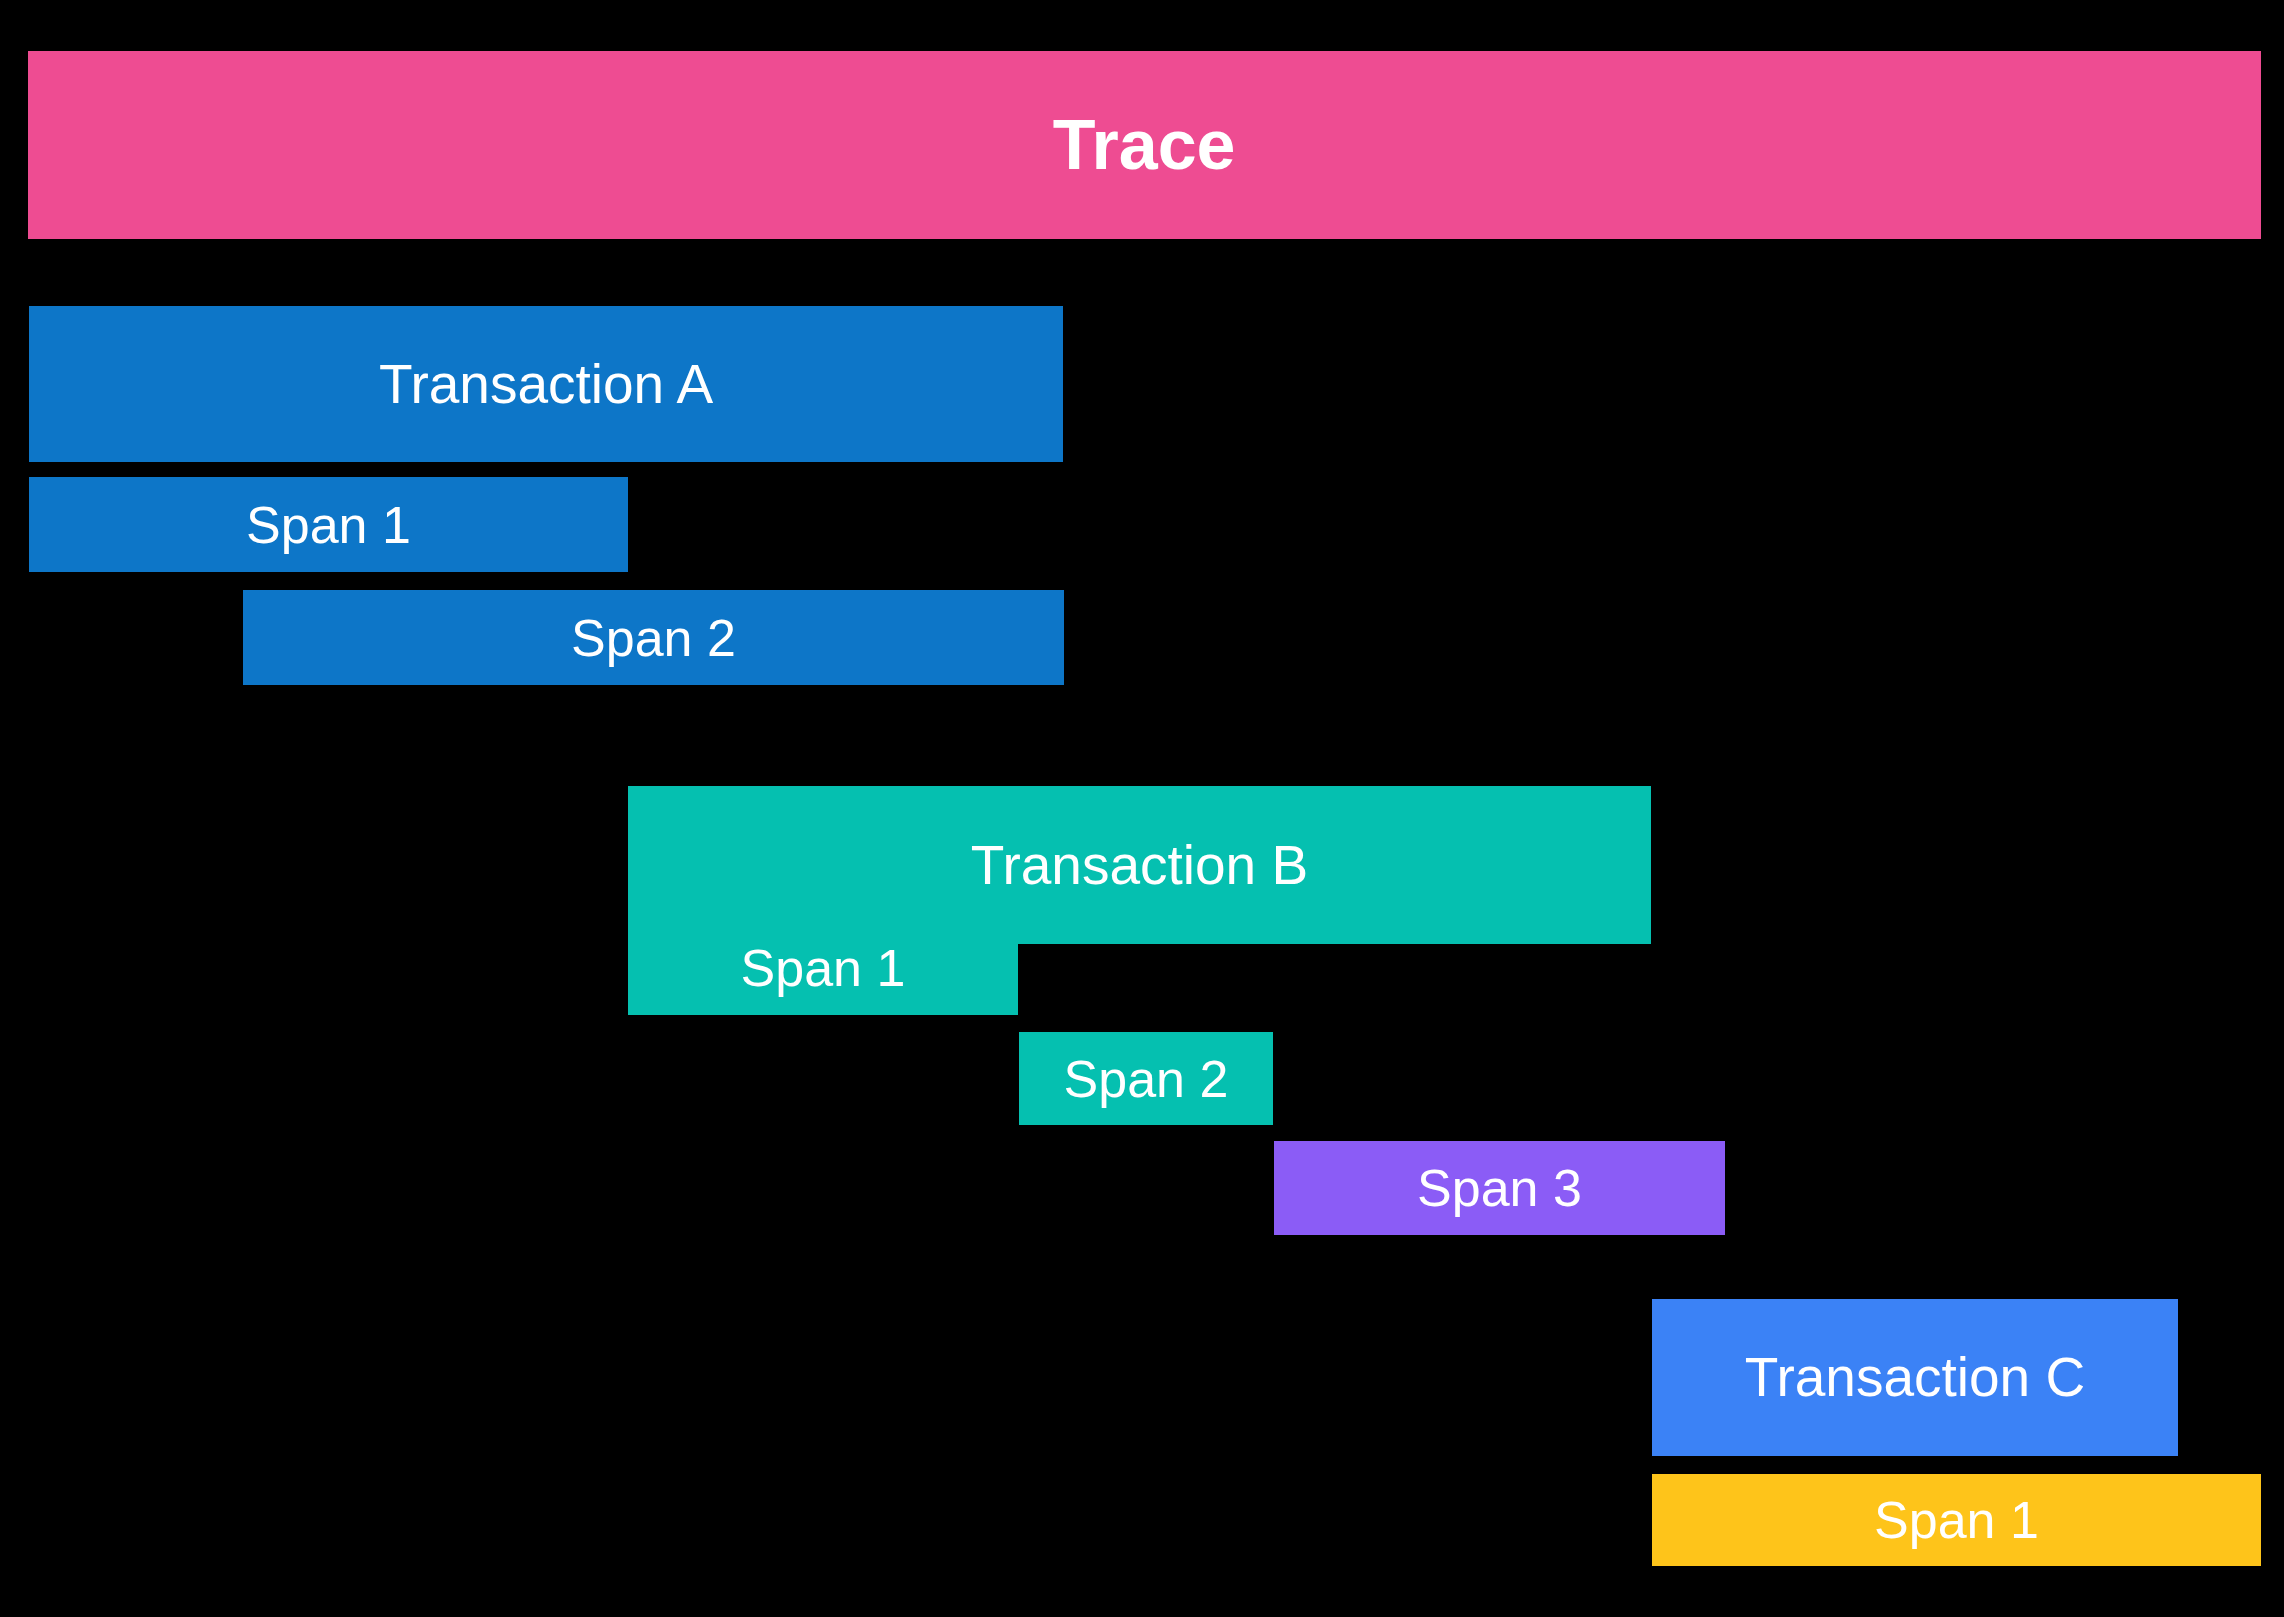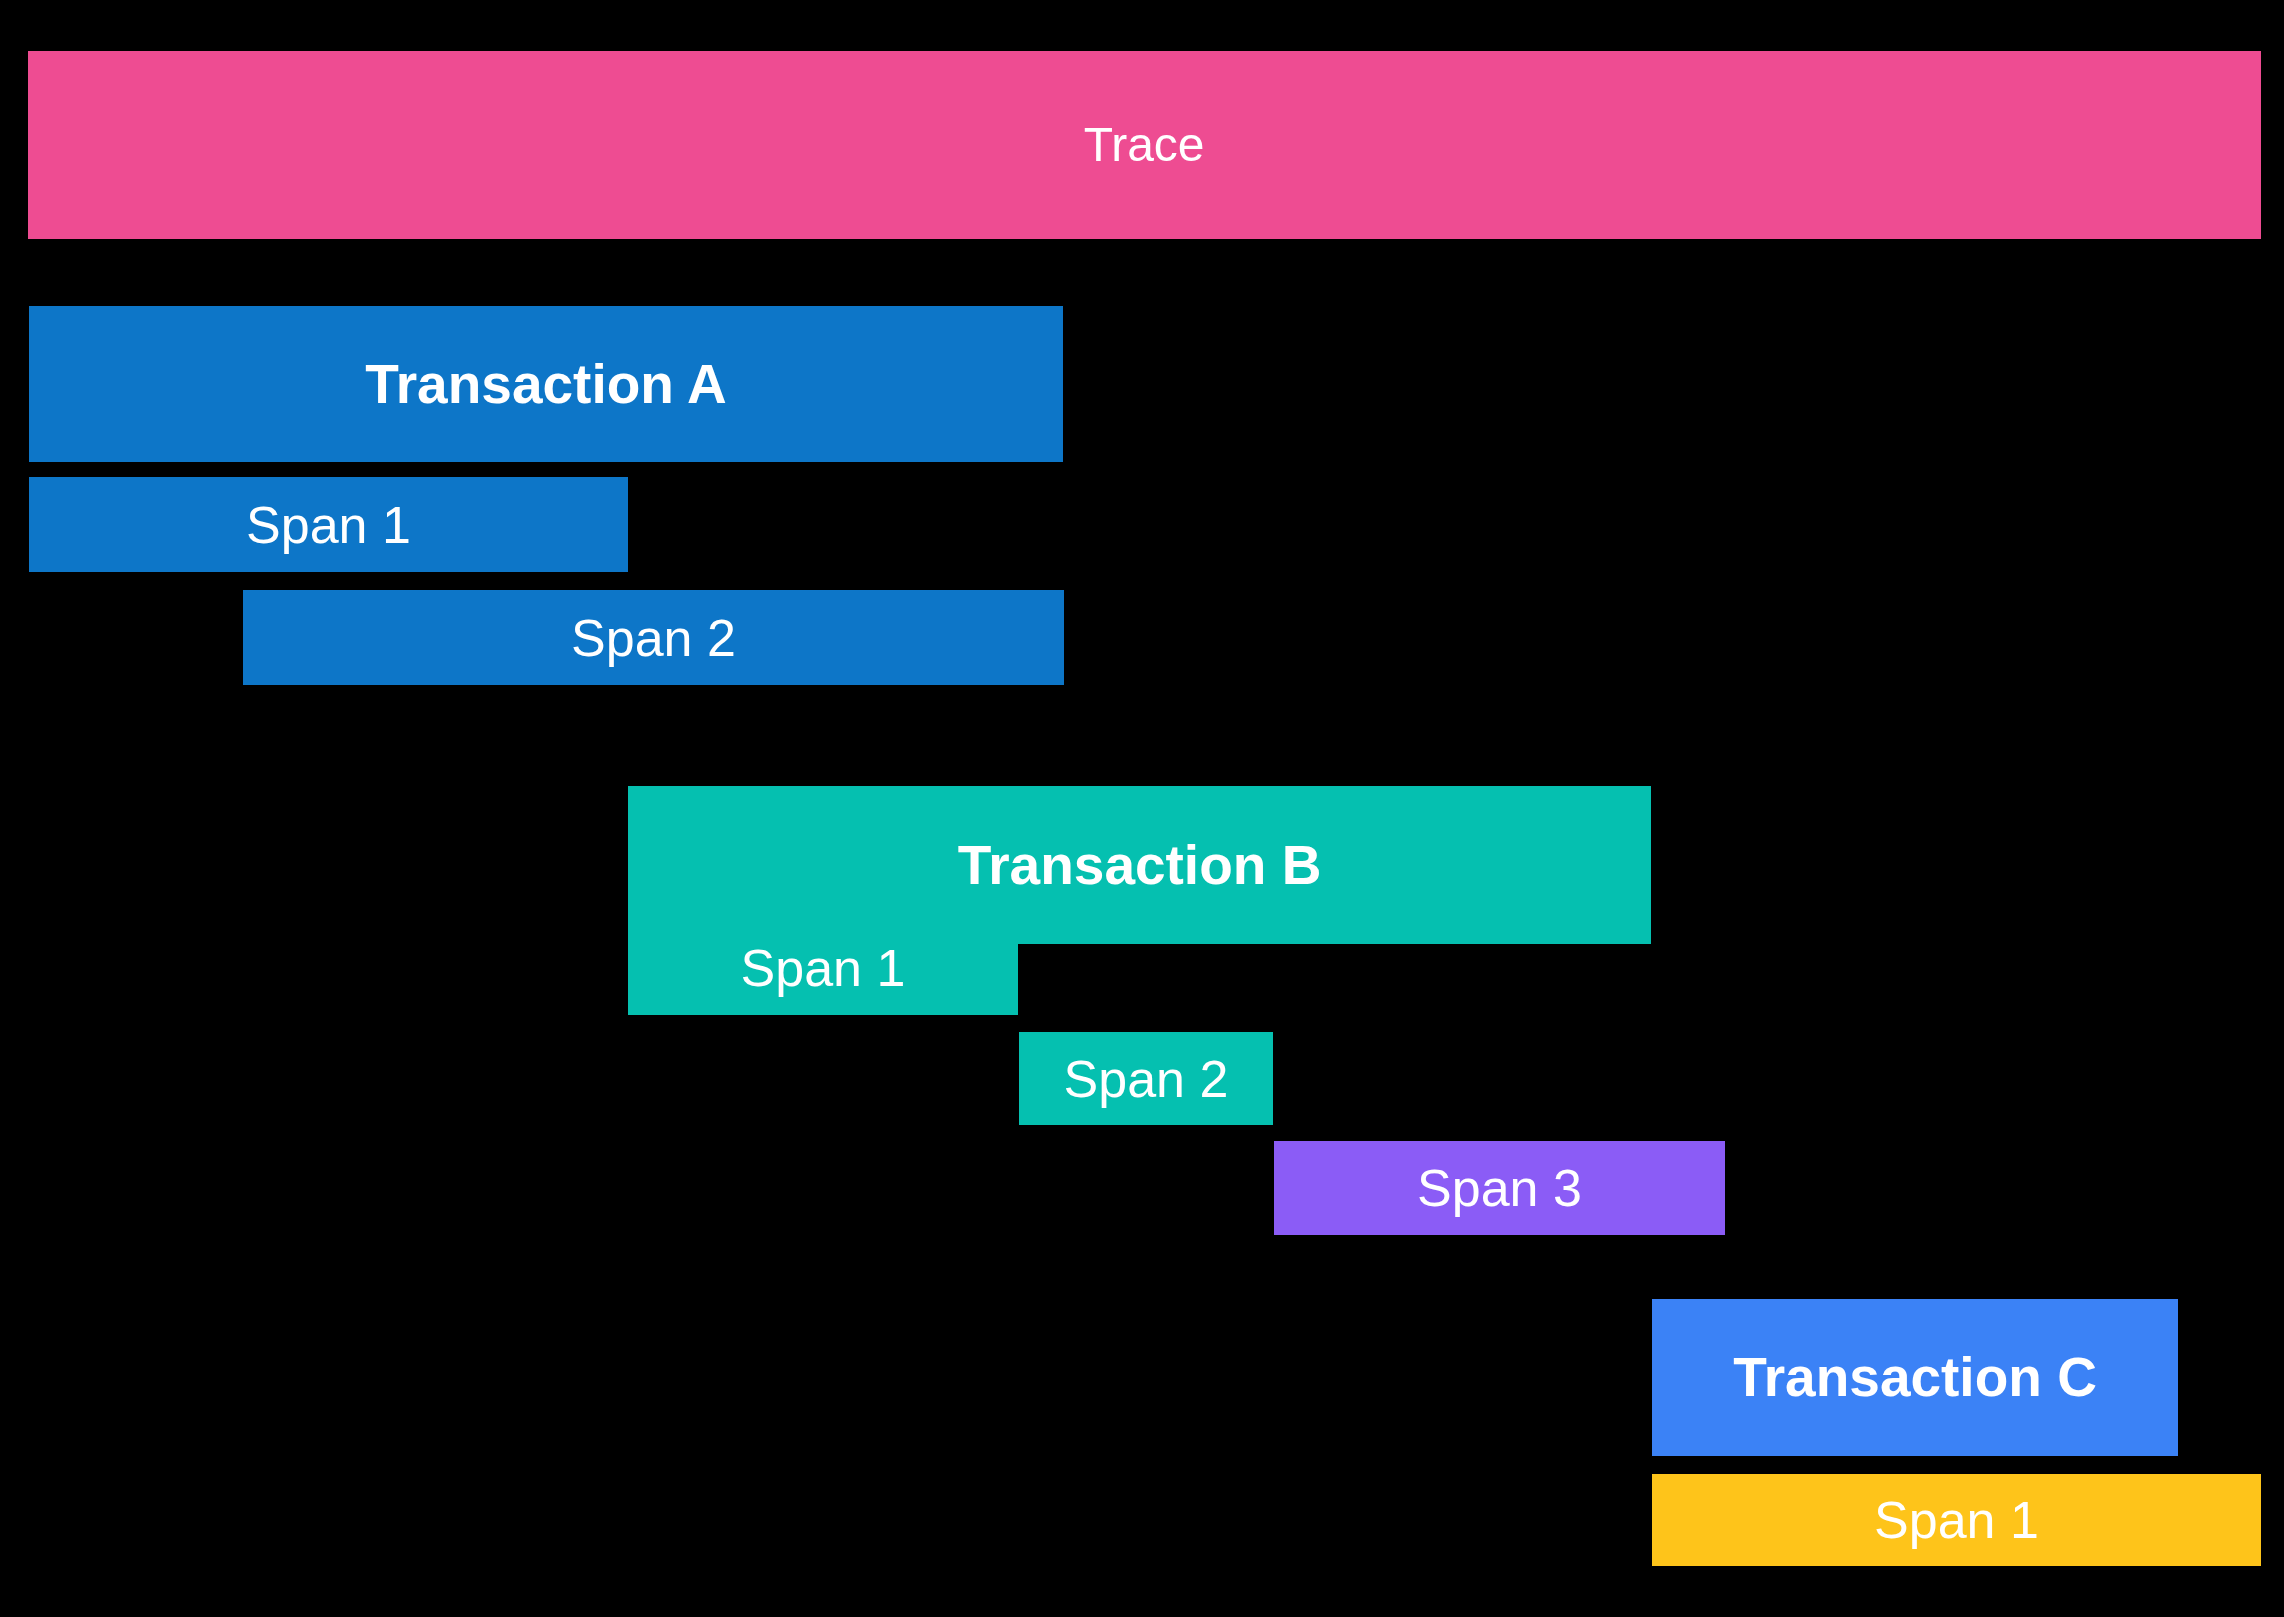--- a/index.html
+++ b/index.html
@@ -31,26 +31,26 @@
     line-height: 1;
     white-space: nowrap;
     overflow: hidden;
   }
   .bar-label {
     display: block;
     color: #ffffff;
   }
   
   .role-trace .bar-label {
-    font-size: 48px;
-    font-weight: 400;
+    font-size: 70px;
+    font-weight: 700;
   }
   .role-transaction .bar-label {
     font-size: 55px;
-    font-weight: 700;
+    font-weight: 400;
   }
   .role-span .bar-label {
     font-size: 52px;
     font-weight: 400;
   }
 </style>
 </head>
 <body>
 
 <div id="diagram" style="background: rgb(0, 0, 0); width: 2284px; height: 1618px;">

